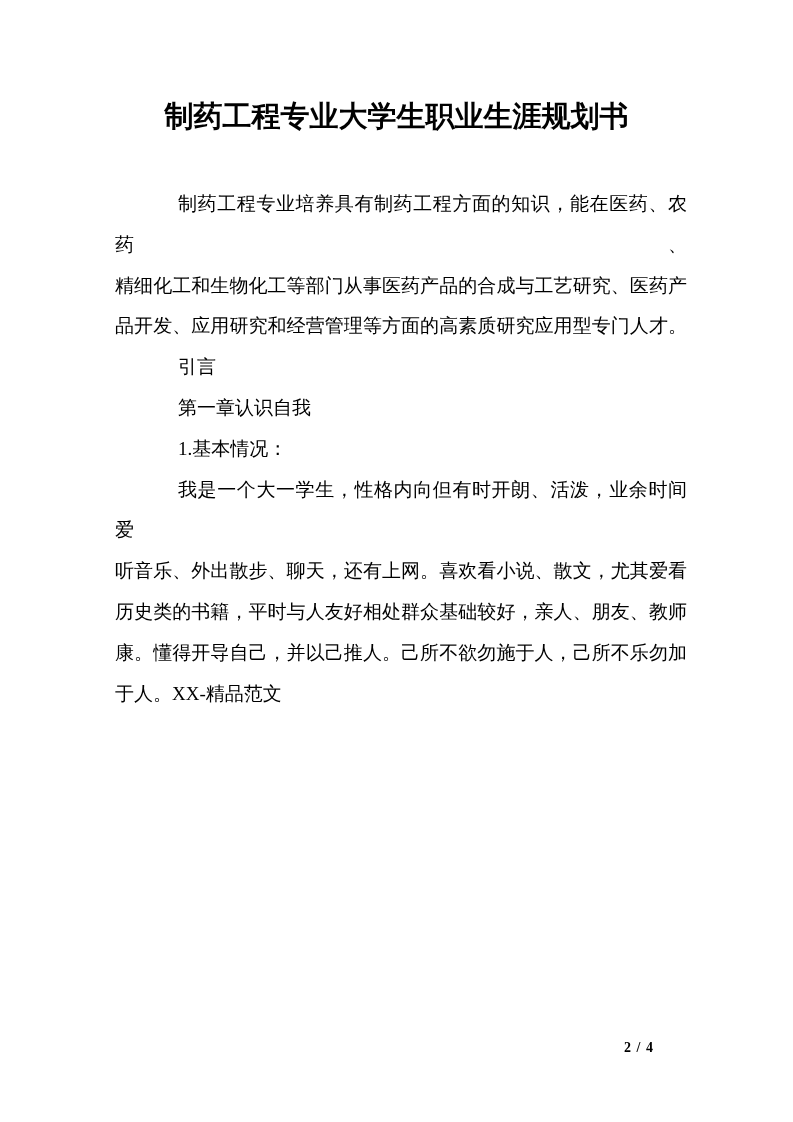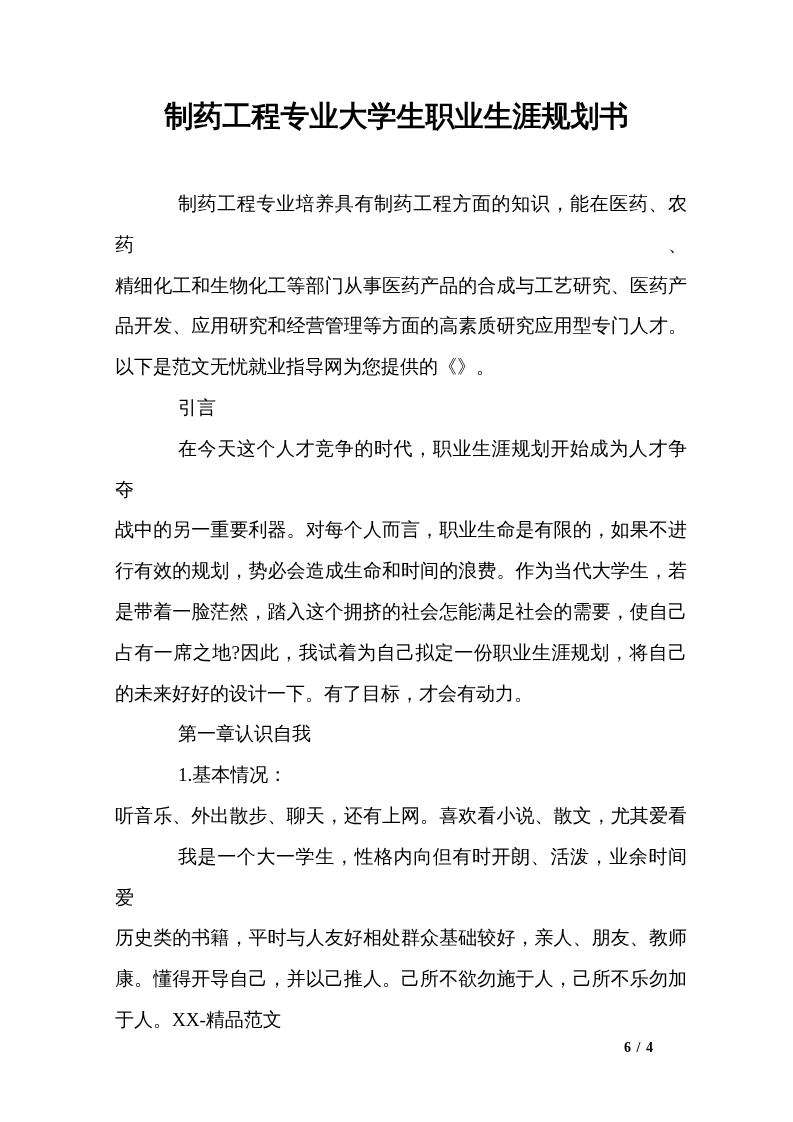--- a/index.html
+++ b/index.html
@@ -65,49 +65,40 @@
 <div class="page">
 
   <h1 class="doc-title">制药工程专业大学生职业生涯规划书</h1>
 
   <div class="content">
 
     <div class="paragraph">
       <div class="line indent fill">制药工程专业培养具有制药工程方面的知识，能在医药、农药、</div>
       <div class="line fill">精细化工和生物化工等部门从事医药产品的合成与工艺研究、医药产</div>
       <div class="line fill">品开发、应用研究和经营管理等方面的高素质研究应用型专门人才。</div>
-      <div class="line">以下是范文无忧就业指导网为您提供的《》。</div>
     </div>
 
     <div class="paragraph">
       <div class="line indent">引言</div>
     </div>
 
-    <div class="paragraph">
-      <div class="line indent fill">在今天这个人才竞争的时代，职业生涯规划开始成为人才争夺</div>
-      <div class="line fill">战中的另一重要利器。对每个人而言，职业生命是有限的，如果不进</div>
-      <div class="line fill">行有效的规划，势必会造成生命和时间的浪费。作为当代大学生，若</div>
-      <div class="line fill">是带着一脸茫然，踏入这个拥挤的社会怎能满足社会的需要，使自己</div>
-      <div class="line fill">占有一席之地?因此，我试着为自己拟定一份职业生涯规划，将自己</div>
-      <div class="line">的未来好好的设计一下。有了目标，才会有动力。</div>
-    </div>
 
     <div class="paragraph">
       <div class="line indent">第一章认识自我</div>
     </div>
 
     <div class="paragraph">
       <div class="line indent">1.基本情况：</div>
     </div>
 
     <div class="paragraph">
+      <div class="line indent fill">我是一个大一学生，性格内向但有时开朗、活泼，业余时间爱</div>
       <div class="line fill">听音乐、外出散步、聊天，还有上网。喜欢看小说、散文，尤其爱看</div>
-      <div class="line indent fill">我是一个大一学生，性格内向但有时开朗、活泼，业余时间爱</div>
       <div class="line fill">历史类的书籍，平时与人友好相处群众基础较好，亲人、朋友、教师</div>
       <div class="line fill">康。懂得开导自己，并以己推人。己所不欲勿施于人，己所不乐勿加</div>
       <div class="line">于人。XX-精品范文</div>
     </div>
 
   </div>
 
-  <div class="page-number">6 / 4</div>
+  <div class="page-number">2 / 4</div>
 
 </div>
 
 </body></html>

